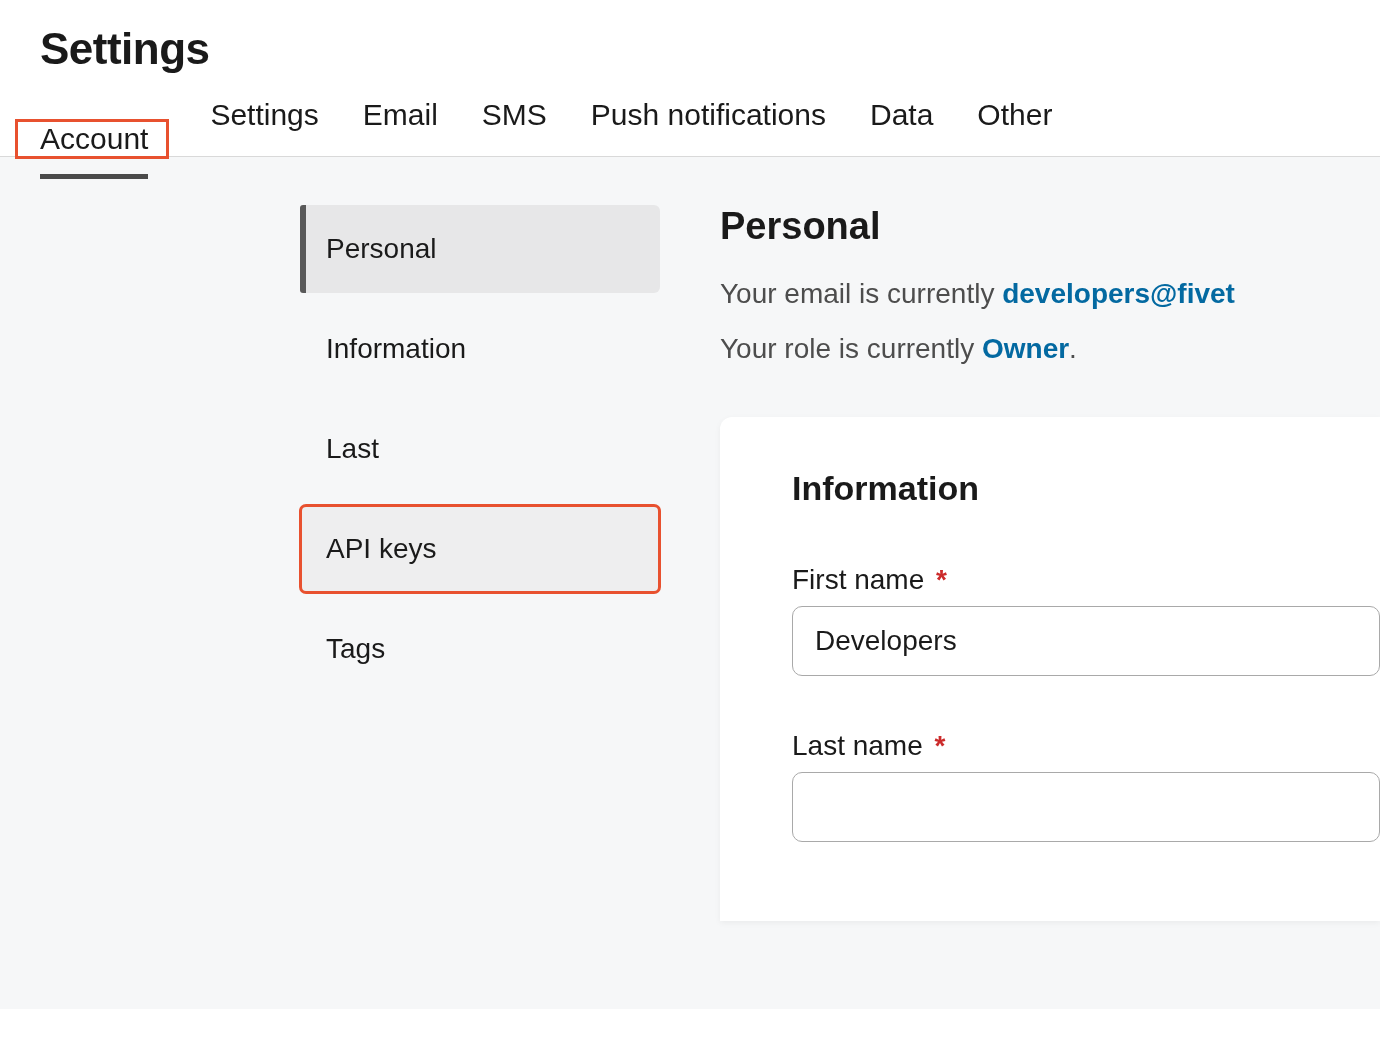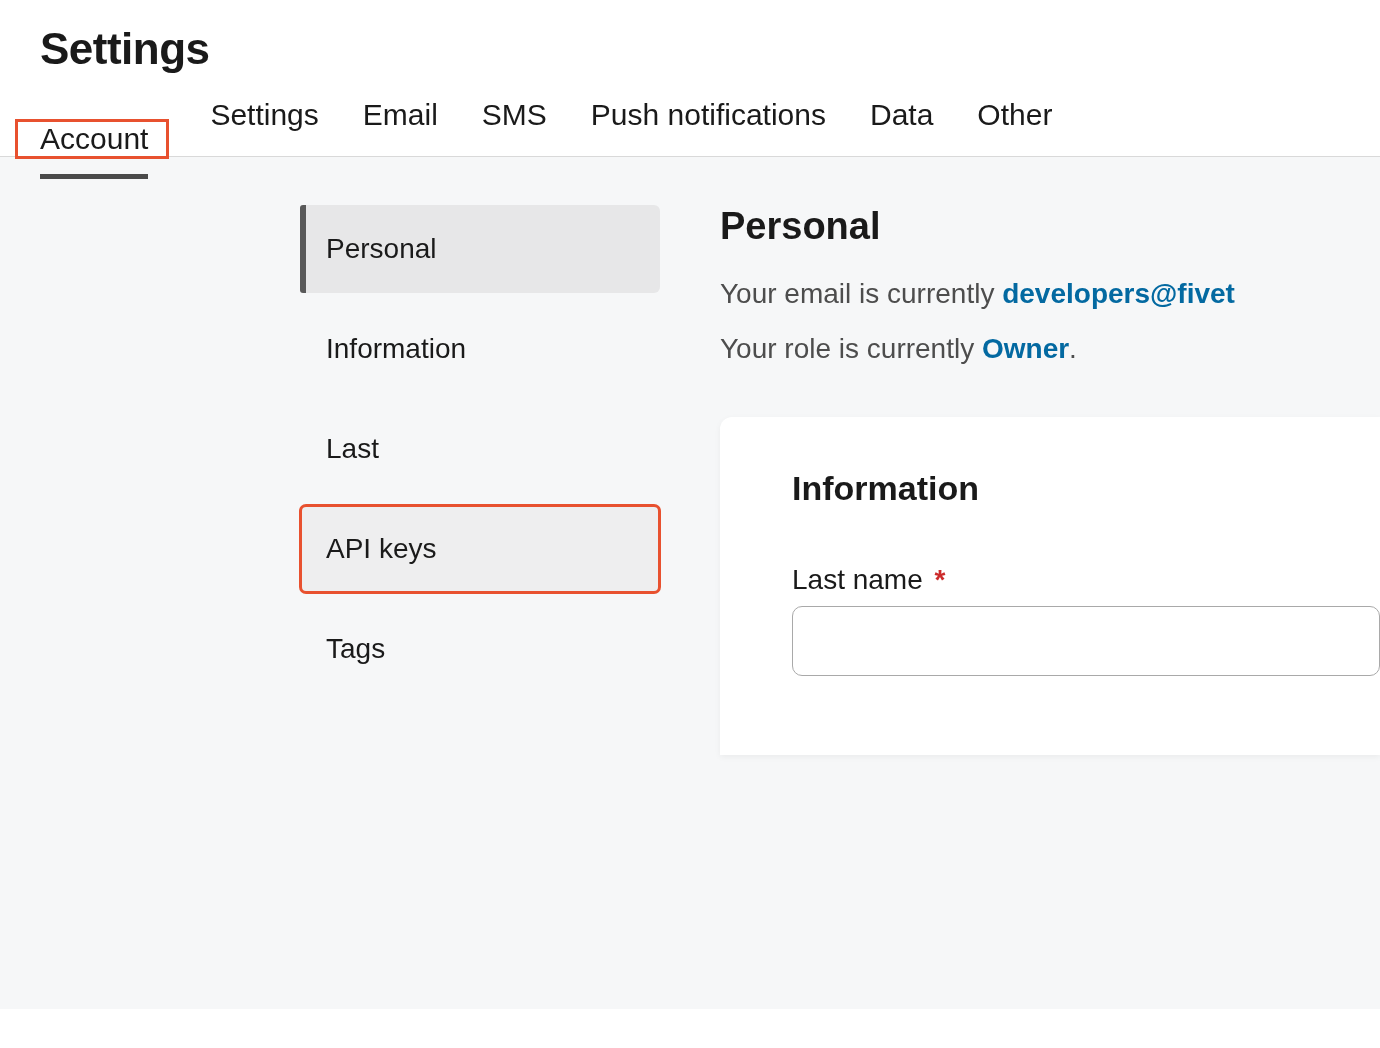--- a/index.html
+++ b/index.html
@@ -180,20 +180,27 @@
     <p class="desc">
       <span>Your email is currently </span><strong>developers@fivet</strong>
     </p>
     <p class="desc">
       <span>Your role is currently </span><strong>Owner</strong><span>.</span>
     </p>
 
     <div class="card">
       <h3>Information</h3>
 
+      <div class="field">
+        <label class="field-label">
+          <span>First name</span>
+          <span class="req">*</span>
+        </label>
+        <input class="text-input" type="text" value="Developers" style="">
+      </div>
 
       <div class="field">
         <label class="field-label">
           <span>Last name</span>
           <span class="req">*</span>
         </label>
         <input class="text-input" type="text" value="" style="">
       </div>
     </div>
   </section>

